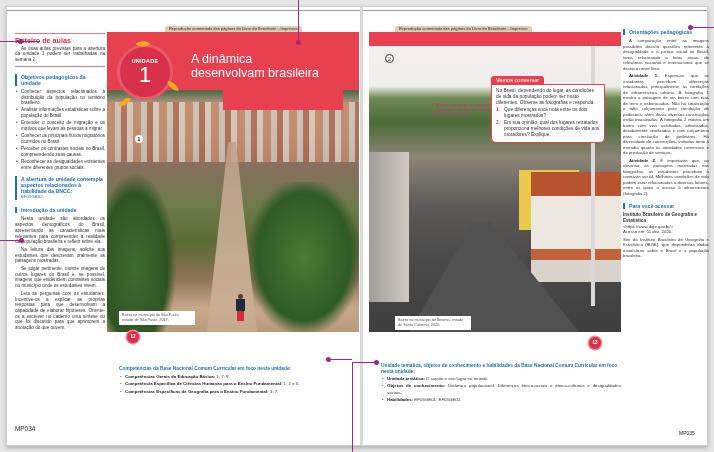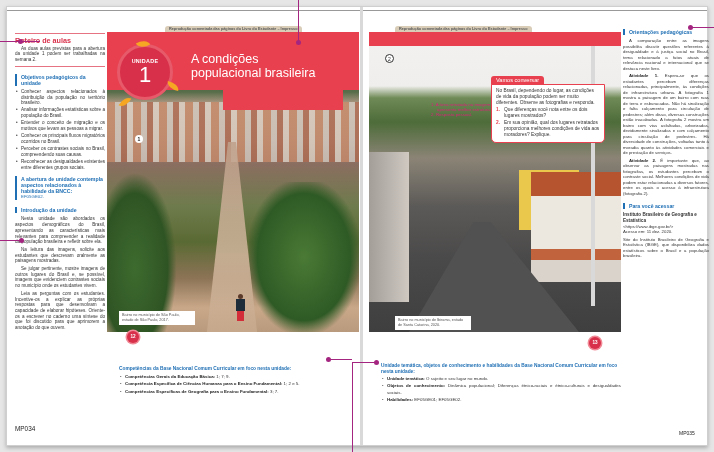--- a/index.html
+++ b/index.html
@@ -127,22 +127,22 @@
     <div class="banner"></div>
     <div class="banner-ext"></div>
     <div class="unit-circle">
       <span class="lbl">UNIDADE</span>
       <span class="num">1</span>
     </div>
     <div class="leaf" style="left:30px; top:8px; transform:rotate(-30deg);"></div>
     <div class="leaf" style="left:60px; top:50px; transform:rotate(10deg);"></div>
     <div class="leaf" style="left:12px; top:66px; transform:rotate(-60deg);"></div>
     <div class="unit-title">
-      <span class="l2">A condições</span>
-      <span class="l2">populacional brasileira</span>
+      <span class="l2">A dinâmica</span>
+      <span class="l2">desenvolvam brasileira</span>
     </div>
     <div class="pnum-1">1</div>
     <div class="caption-l">Bairro no município de São Paulo, estado de São Paulo, 2017.</div>
 
   </div>
   <div class="pgbadge" style="left:120px; top:324px;">12</div>
 
   <div class="comp-left">
     <div class="h">Competências da Base Nacional Comum Curricular em foco nesta unidade:</div>
     <div class="bul"><b>Competências Gerais da Educação Básica:</b><span> 1; 7; 9.</span></div>

